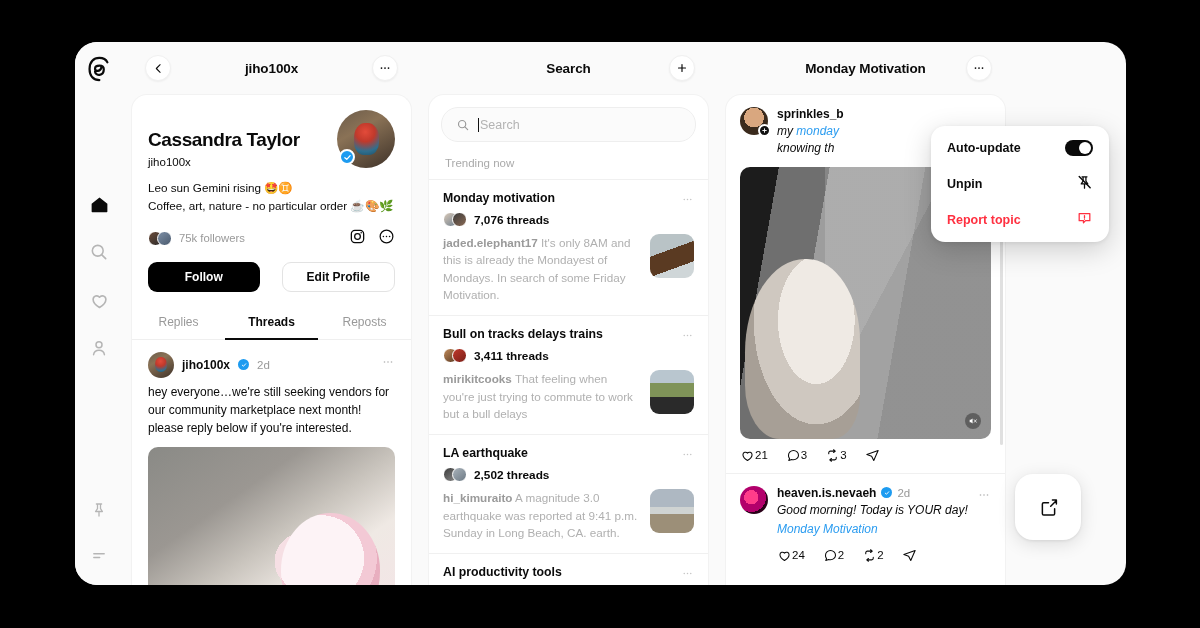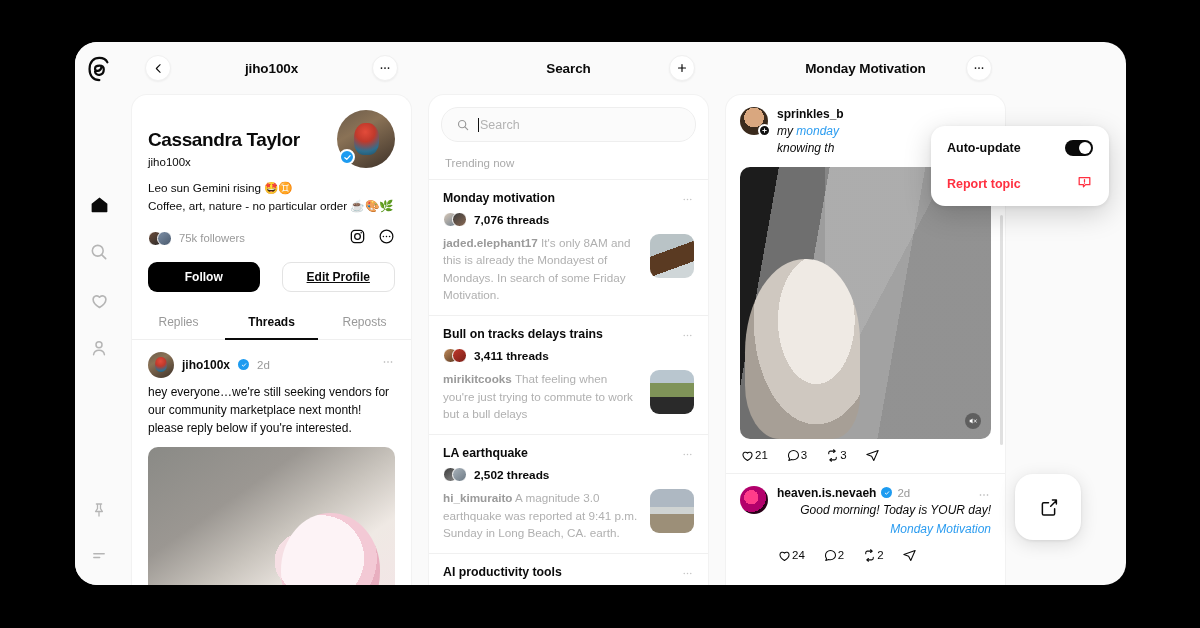--- a/index.html
+++ b/index.html
@@ -96,21 +96,21 @@
   }
   .fstack i:nth-child(2){ margin-left: -6px; }
   .fcount { font-size: 11.3px; color: #999; }
   .prof-actions { display:flex; gap: 12px; align-items:center; }
   .btn-row { display: flex; gap: 22px; padding: 13px 16px 14px 16px; }
   .btn {
     flex: 1; height: 30px; border-radius: 9px; font-size: 12px; font-weight: 700;
     display:flex; align-items:center; justify-content:center; cursor:pointer;
   }
   .btn-follow { background: #000; color: #fff; }
-  .btn-edit { background:#fff; color:#0a0a0a; border: 1px solid #e3e3e3; text-decoration: underline; }
+  .btn-edit { background:#fff; color:#0a0a0a; border: 1px solid #e3e3e3; }
   .tabs { display:flex; border-bottom: 1px solid #efefef; }
   .tab {
     flex:1; text-align:center; font-size: 12px; padding: 9px 0 10px 0; cursor:pointer;
     color:#999; font-weight: 400; position: relative;
   }
   .tab.active { color:#0a0a0a; font-weight: 700; }
   .tab.active::after {
     content:""; position:absolute; left:0; right:0; bottom:-1px; height:1.7px; background:#0a0a0a;
   }
   .post { padding: 12px 16px 0 16px; }
@@ -167,21 +167,21 @@
   .tstack { display:flex; }
   .tstack i { width: 15px; height:15px; border-radius:50%; border:1.5px solid #fff; display:block; }
   .tstack i:nth-child(2){ margin-left:-6px; }
   .trend-body { display:flex; gap: 10px; margin-top: 7px; align-items: flex-start; }
   .trend-snippet { font-size: 11.7px; line-height: 1.48; color:#b0b0b0; flex:1; }
   .trend-snippet b { color:#9a9a9a; font-weight: 700; }
   .trend-thumb { width: 44px; height: 44px; border-radius:9px; flex: 0 0 44px; overflow:hidden; }
 
   
   .rpost { padding: 12px 14px 10px 14px; position: relative; }
-  .rpost + .rpost { border-top: 1px solid #f0f0f0; text-align: right; }
+  .rpost + .rpost { border-top: 1px solid #f0f0f0; }
   .rhead { display:flex; gap: 9px; }
   .ravatar-wrap { position:relative; width:28px; height:28px; flex:0 0 28px; }
   .ravatar { width:28px; height:28px; border-radius:50%; overflow:hidden; position:relative; }
   .plusbadge {
     position:absolute; right:-3px; bottom:-2px; width:13px; height:13px; border-radius:50%;
     background:#111; border:2px solid #fff; display:flex; align-items:center; justify-content:center;
   }
   .plusbadge svg{ width:7px; height:7px; }
   .rname { font-size: 12px; font-weight:700; color:#0a0a0a; }
   .rtext { font-size: 12px; color:#0a0a0a; line-height:1.45; margin-top:2px;font-style:italic; }
@@ -623,20 +623,29 @@
           <div class="scrollbar"></div>
         </div>
       </div>
     </div>
 
     <div class="dropdown">
       <div class="dd-item">
         <span class="dd-label">Auto-update</span>
         <span class="toggle"></span>
       </div>
+      <div class="dd-item">
+        <span class="dd-label">Unpin</span>
+        <span>
+          <svg viewBox="0 0 24 24" width="17" height="17" fill="none" stroke="#0a0a0a" stroke-width="1.8">
+            <path d="M8.5 4h7M10 4v6.2L7.4 14h9.2L14 10.2V4M12 14v6" stroke-linecap="round" stroke-linejoin="round"></path>
+            <path d="M4.5 3.5 20 19.5" stroke-linecap="round" stroke-width="2"></path>
+          </svg>
+        </span>
+      </div>
       <div class="dd-item danger">
         <span class="dd-label">Report topic</span>
         <span>
           <svg viewBox="0 0 24 24" width="17" height="17" fill="none" stroke="#ff3040" stroke-width="1.8">
             <path d="M4.5 5h15v10h-6l-3 3v-3h-6z" stroke-linejoin="round"></path>
             <path d="M12 8v3.2" stroke-linecap="round"></path>
               <circle cx="12" cy="13" r=".9" fill="#ff3040" stroke="none"></circle>
           </svg>
         </span>
       </div>

